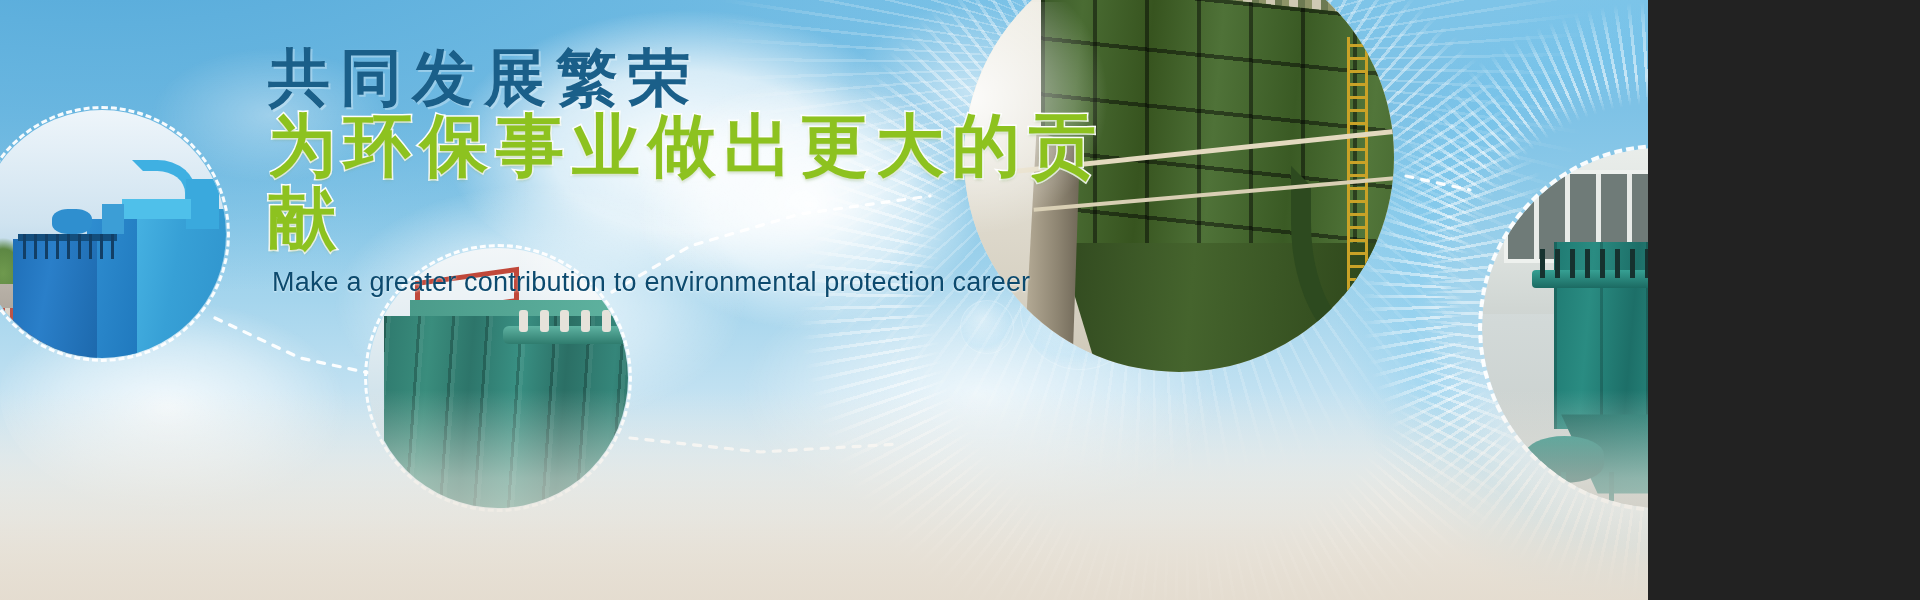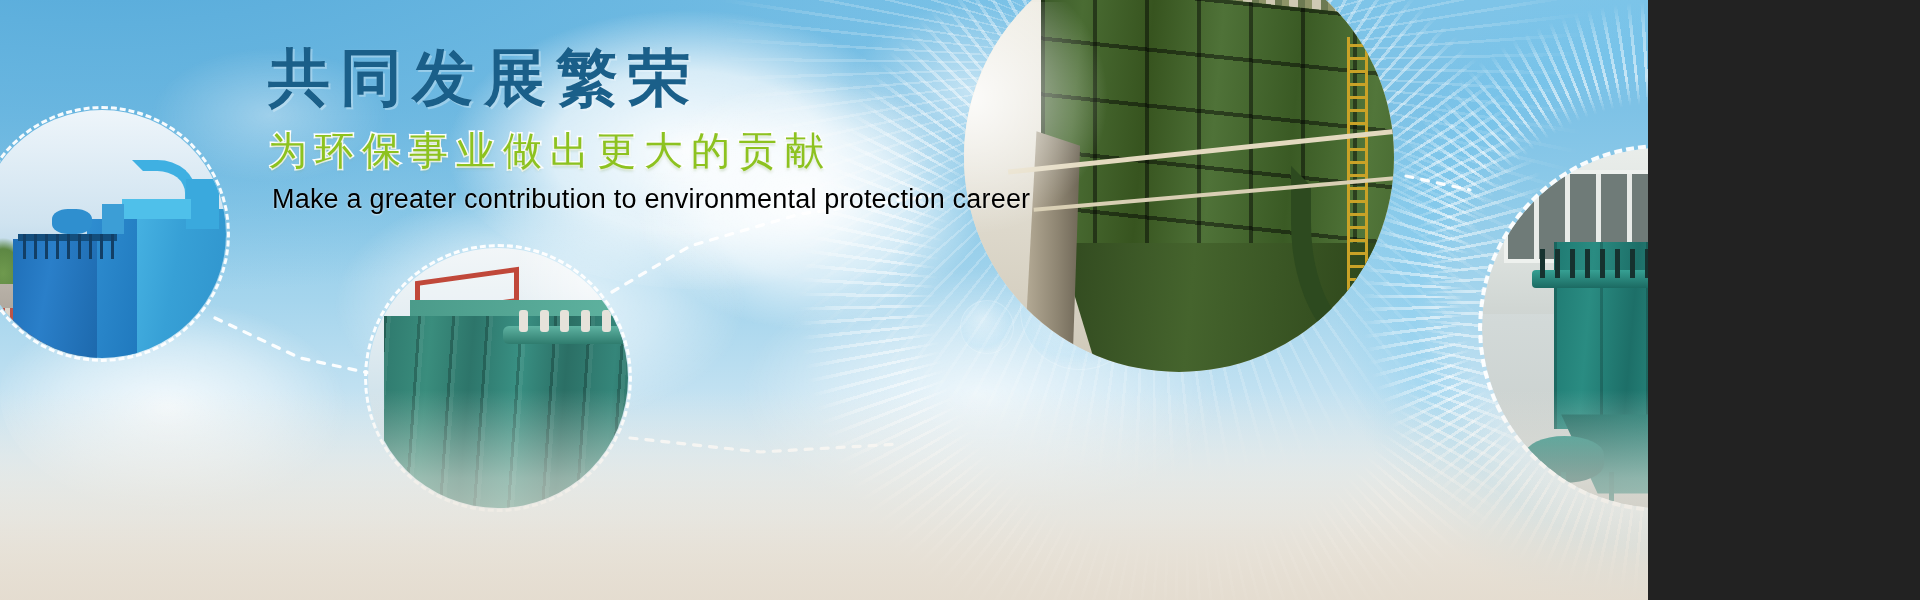--- a/index.html
+++ b/index.html
@@ -237,34 +237,34 @@
   .headline-cn{
     font-family:"DejaVu Sans","Liberation Sans",sans-serif;
     font-size:62px; line-height:1.04; font-weight:bold;
     letter-spacing:10px;
     color:#1a5f89;
     text-shadow:
       0 0 1px rgba(255,255,255,.25),
       2px 2px 0 rgba(255,255,255,.30);
   }
   .subline-cn{
-    margin-top:20px;
+    margin-top:0;
     font-family:"DejaVu Sans","Liberation Sans",sans-serif;
-    font-size:39px; line-height:1.06; font-weight:normal;
+    font-size:68px; line-height:1.06; font-weight:bold;
     letter-spacing:8px;
     color:#8dc21f;
     -webkit-text-stroke:3px #ffffff;
     paint-order:stroke fill;
     text-shadow:0 2px 3px rgba(120,160,90,.35);
   }
   .subline-en{
     margin-top:12px; margin-left:4px;
     font-family:"Liberation Sans","DejaVu Sans",sans-serif;
     font-size:27px; font-weight:400; letter-spacing:.2px;
-    color:#000000;
+    color:#0c4a6e;
     text-shadow:0 1px 2px rgba(255,255,255,.65);
   }
 </style>
 </head>
 <body>
 
 <div class="banner">
 
   <div class="sky-base"></div>
   <div class="sky-deep"></div>

